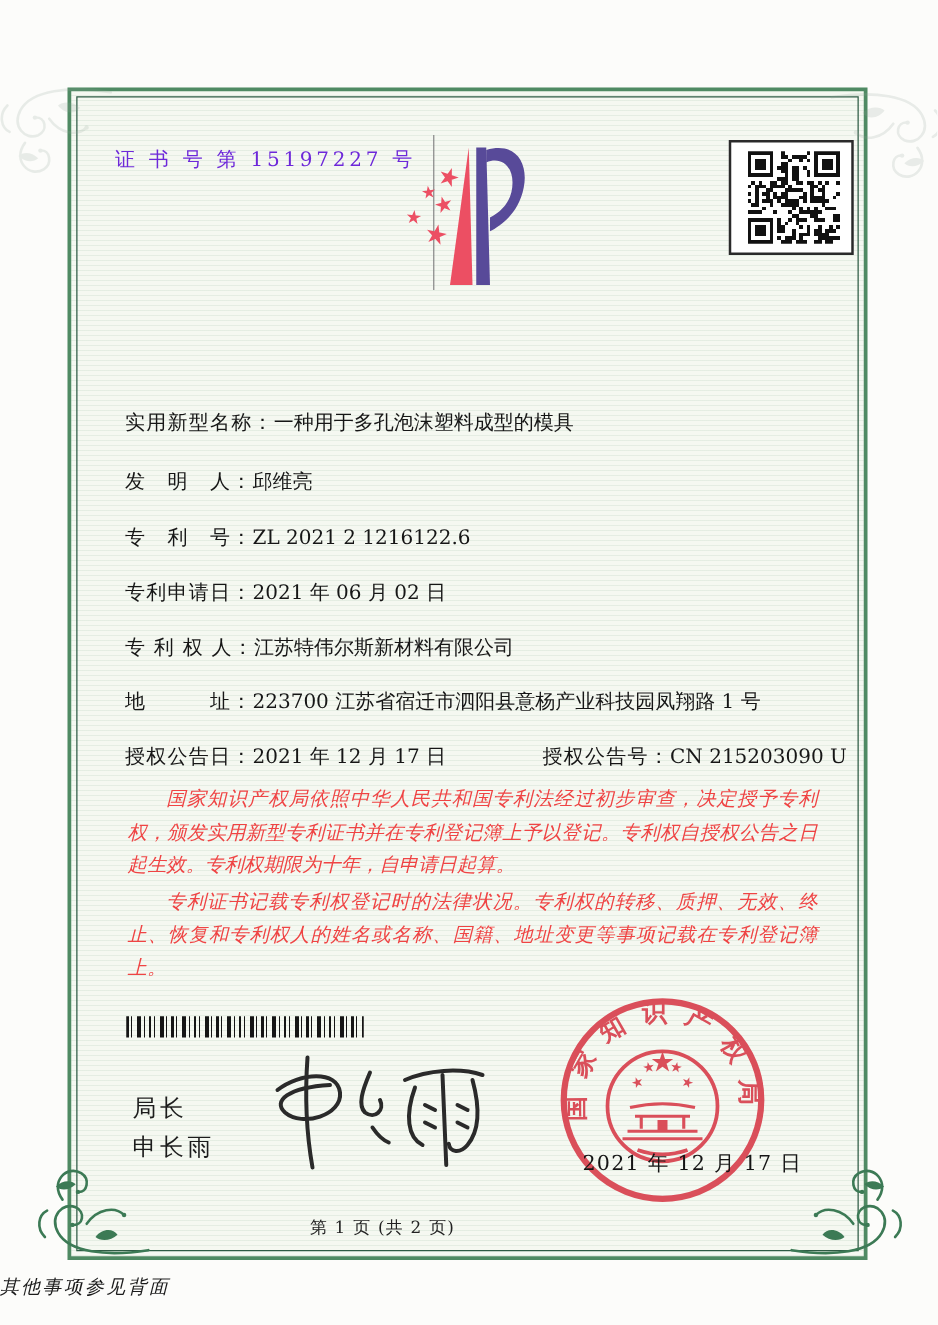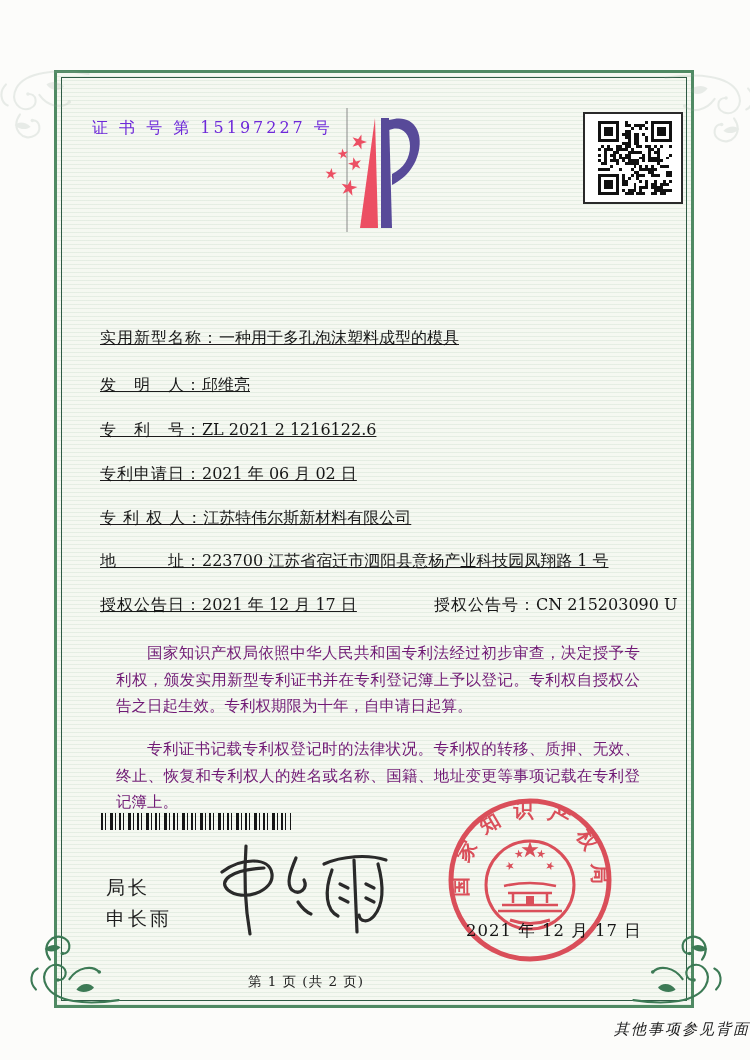--- a/index.html
+++ b/index.html
@@ -32,31 +32,31 @@
     position:absolute;left:583px;top:112px;width:100px;height:92px;
     border:2px solid #2a2a2a;background:#fff;box-sizing:border-box;
   }
   .qr{position:absolute;left:13px;top:7px;width:74px;height:74px;}
   .title{
     position:absolute;left:0;top:238px;width:750px;
     text-align:center;font-size:40px;font-weight:bold;
     letter-spacing:7px;color:#161616;
   }
   
-  .field{position:absolute;left:100px;width:570px;font-size:16px;white-space:nowrap;text-decoration:underline;}
+  .field{position:absolute;left:100px;width:570px;font-size:16px;white-space:nowrap;}
   .flabel{letter-spacing:1px;color:#161616;}
   .fvalue{color:#161616;}
   .f0{top:328px}.f1{top:375px}.f2{top:420px}.f3{top:464px}
   .f4{top:508px}.f5{top:551px}.f6{top:595px}
   .grant-no{position:absolute;left:334px;top:0;}
   
   .paras{position:absolute;left:100px;top:624px;width:556px;}
   .para{
-    margin:16px;text-indent:2em;font-size:15.5px;line-height:1.72;
-    color:#701a75;text-align:justify;
+    margin:2px;text-indent:2em;font-size:15.5px;line-height:1.72;
+    font-style:italic;color:#ef4444;text-align:justify;
   }
   
   .barcode{
     position:absolute;left:101px;top:813px;width:190px;height:17px;
     background:repeating-linear-gradient(90deg,
       #151515 0 2px, transparent 2px 4px,
       #151515 4px 5px, transparent 5px 9px,
       #151515 9px 12px, transparent 12px 14px,
       #151515 14px 15px, transparent 15px 18px);
   }
@@ -65,21 +65,21 @@
   .seal{position:absolute;left:440px;top:790px;width:180px;height:180px;opacity:0.92;}
   .seal-date{
     position:absolute;left:466px;top:920px;font-size:16.5px;
     letter-spacing:1px;color:#151515;z-index:5;white-space:nowrap;
   }
   .page-indicator{
     position:absolute;left:0;top:973px;width:612px;text-align:center;
     font-size:13.5px;letter-spacing:1px;color:#222;
   }
   .back-note{
-    position:absolute;left:0;top:1020px;width:750px;text-align:right;
+    position:absolute;left:0;top:1020px;width:750px;text-align:left;
     font-size:15px;font-style:italic;letter-spacing:2px;color:#1b1b1b;
   }
   
   .flourish{position:absolute;width:100px;height:88px;color:#3c7a55;}
   .fl-bl{left:22px;top:928px;}
   .fl-br{left:630px;top:928px;transform:scaleX(-1);}
   .fl-faint-tl{left:-8px;top:58px;transform:scaleY(-1);color:#8fa396;opacity:.18;}
   .fl-faint-tr{left:662px;top:62px;transform:scale(-1,-1);color:#8fa396;opacity:.18;}
 </style>
 </head>

